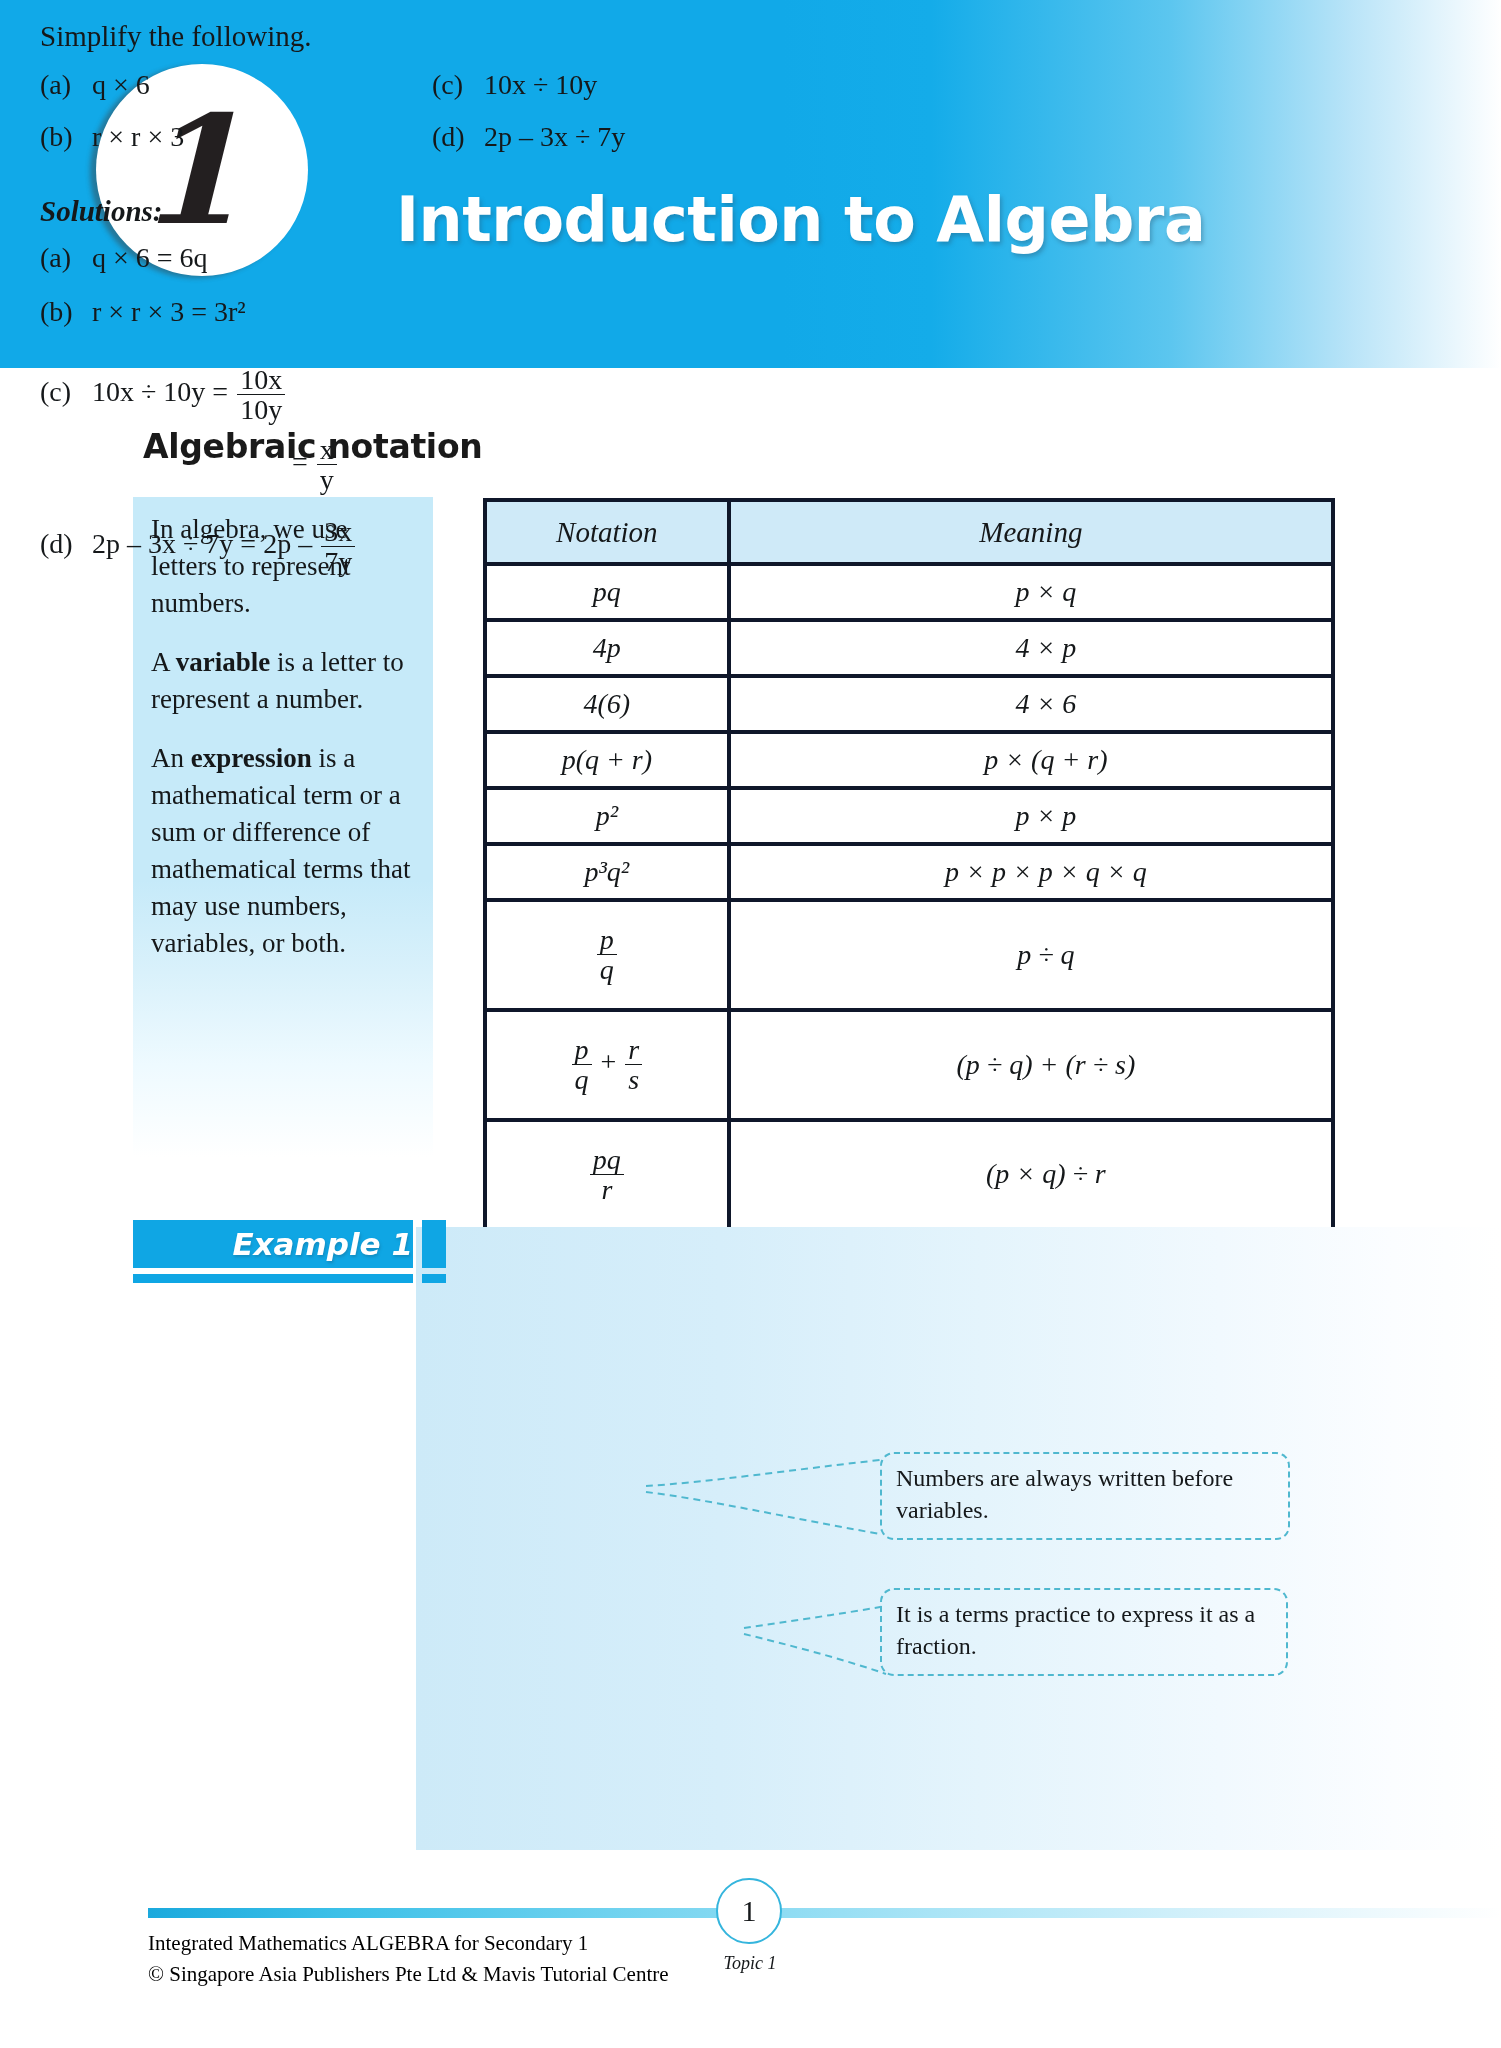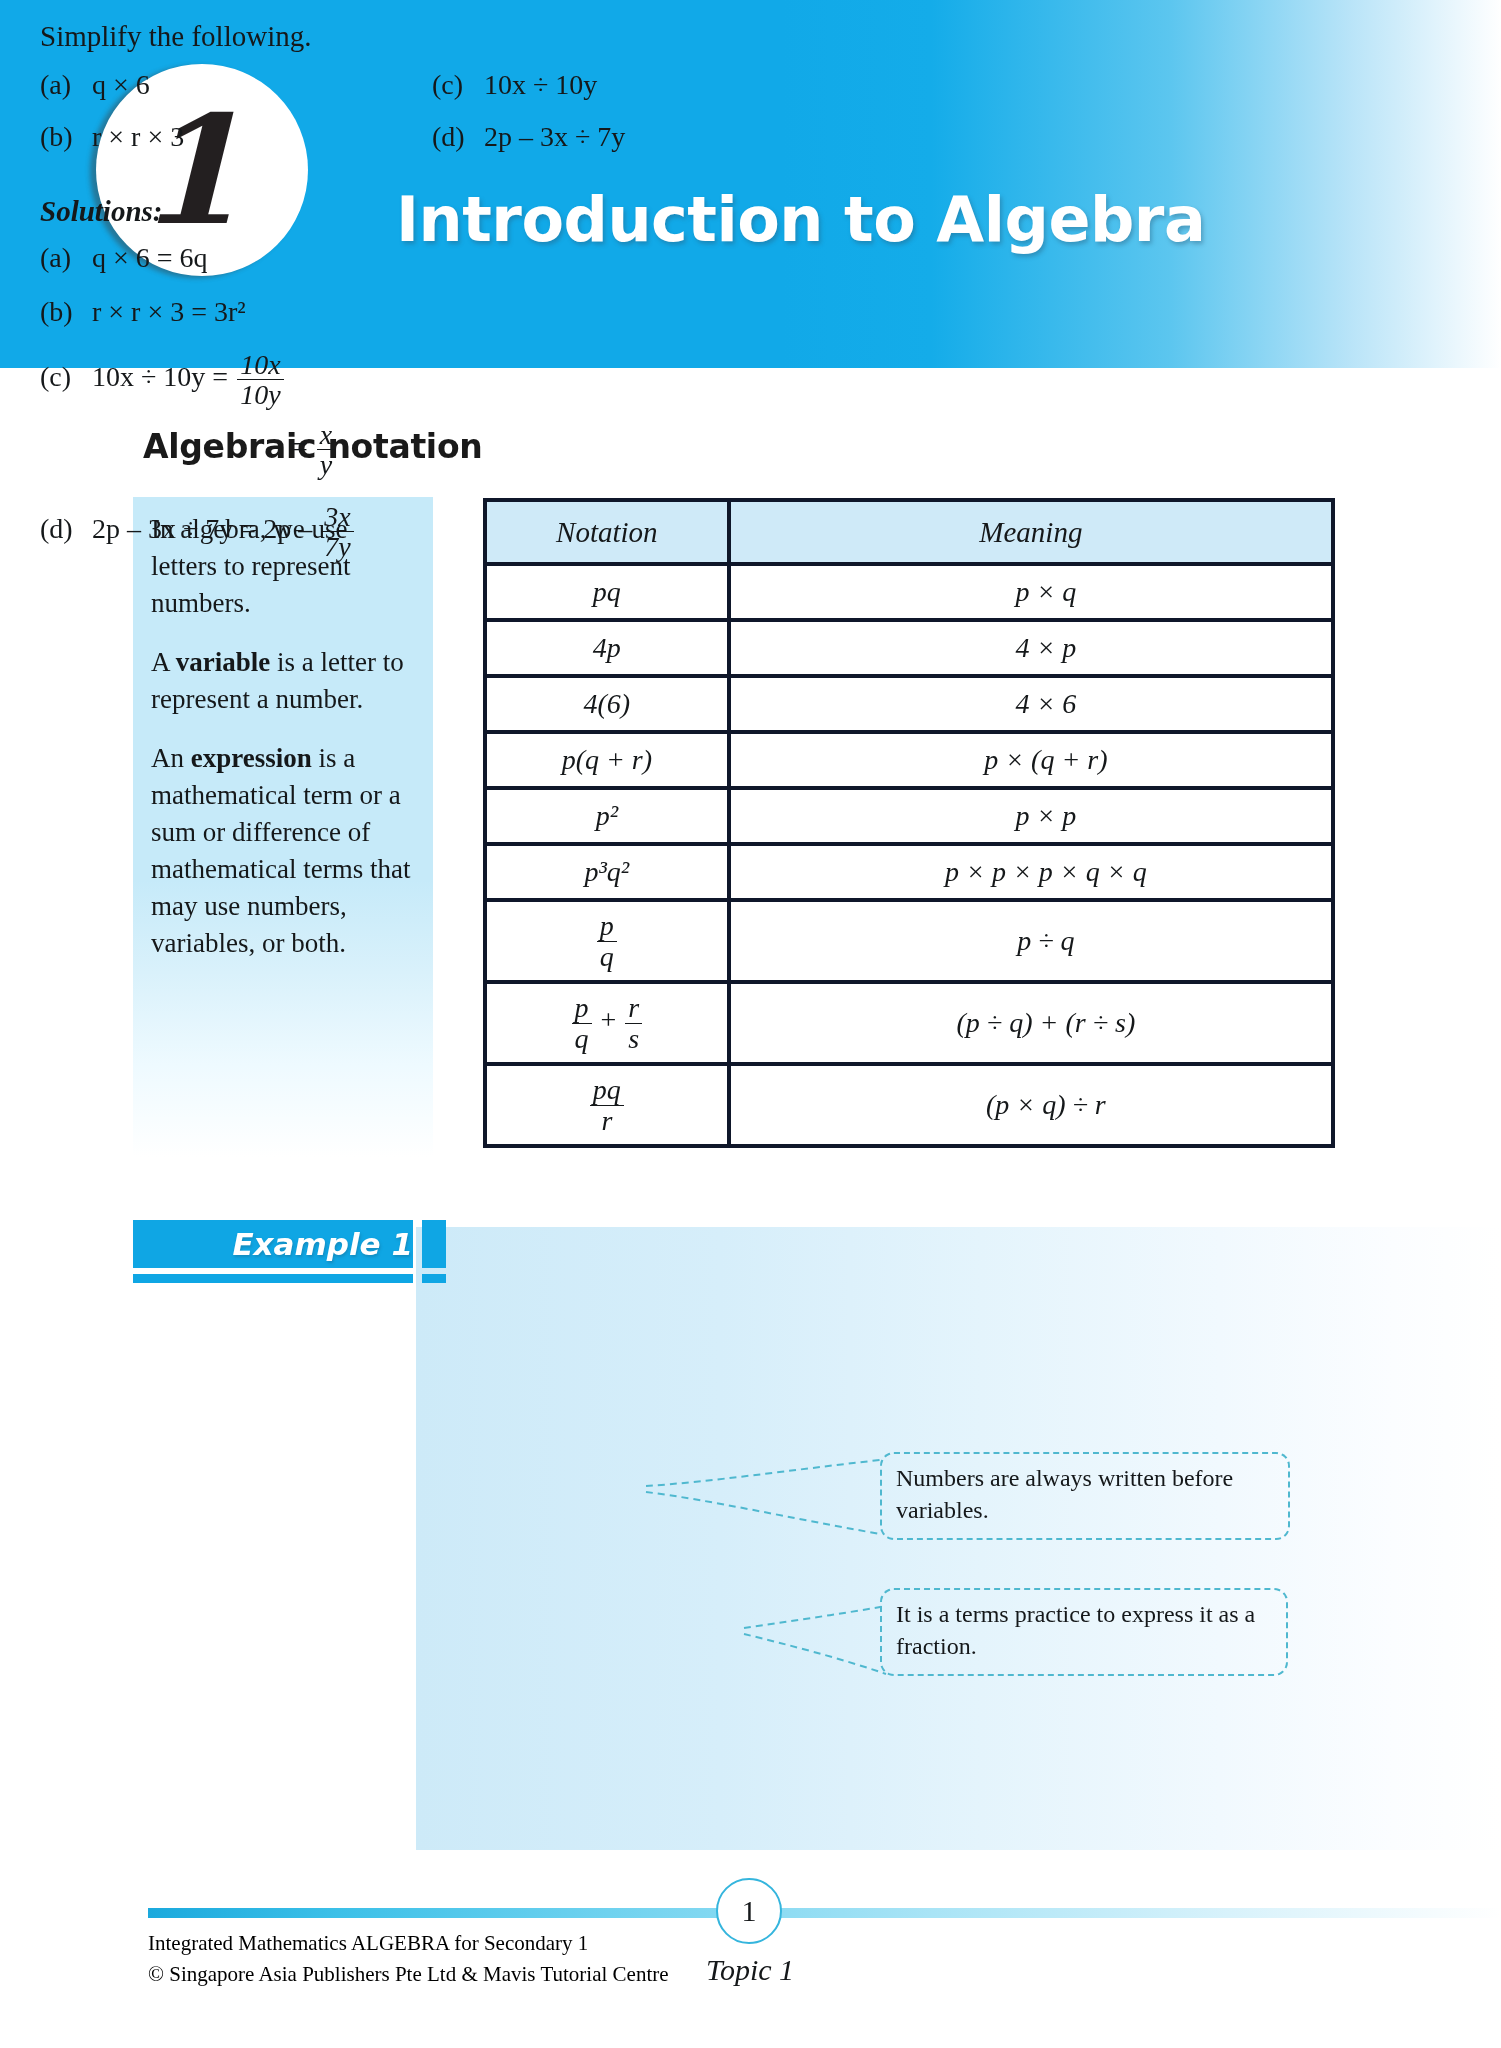--- a/index.html
+++ b/index.html
@@ -120,22 +120,21 @@
   .notation-table td.col-notation { width: 248px; }
   .notation-table td.col-meaning  { width: 600px; padding-left: 30px; }
   .notation-table tr.tall td { height: 62px; }
 
   
   .frac {
     display: inline-block;
     vertical-align: middle;
     text-align: center;
     line-height: 1.05;
-    font-style: italic;
-    margin: 0 2px;
+    margin: 15px 2px;
   }
   .frac .num { display: block; padding: 0 3px; }
   .frac .den { display: block; padding: 0 3px; border-top: 1.6px solid #15181a; }
   .opx { font-style: normal; }
 
   
   .example-tab {
     position: absolute;
     left: 133px; top: 1220px;
     width: 280px;
@@ -254,21 +253,21 @@
     font-size: 30px;
     color: #15181a;
   }
   .topic-label {
     position: absolute;
     left: 700px; top: 1953px;
     width: 100px;
     text-align: center;
     font-family: "Liberation Serif", serif;
     font-style: italic;
-    font-size: 30px;
+    font-size: 18px;
     color: #15181a;
   }
 </style>
 </head>
 <body>
 
 <div class="header">
   <div class="chapter-badge">
     <div class="chapter-number">1</div>
   </div>

